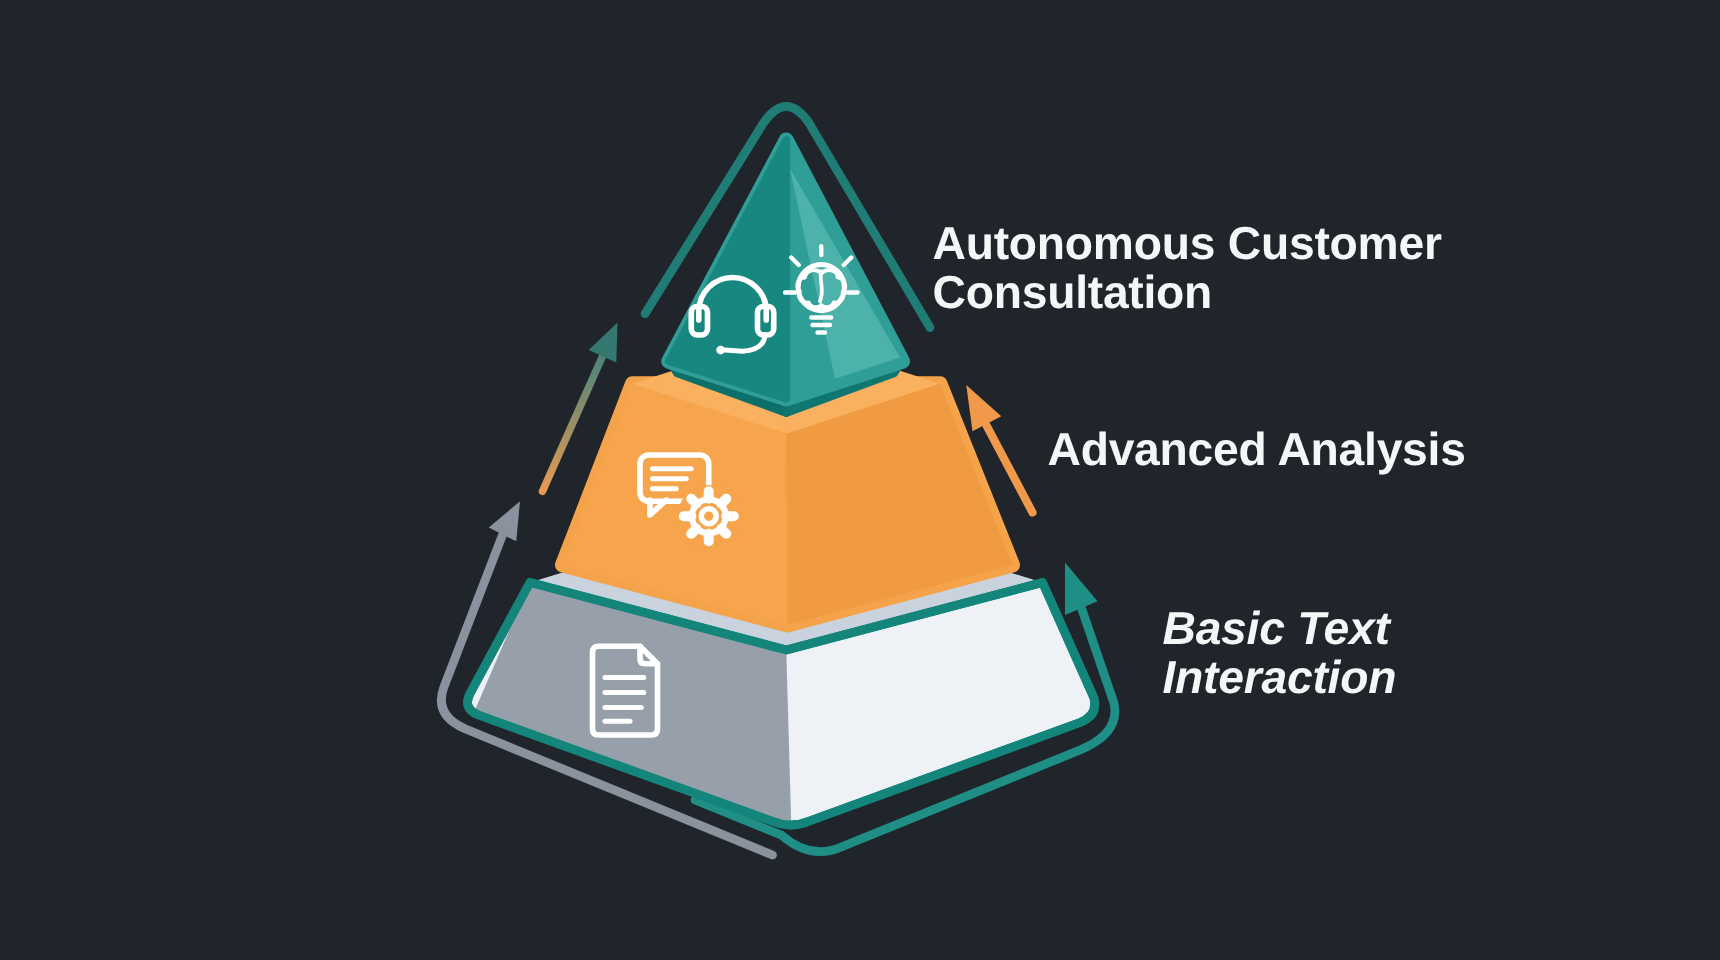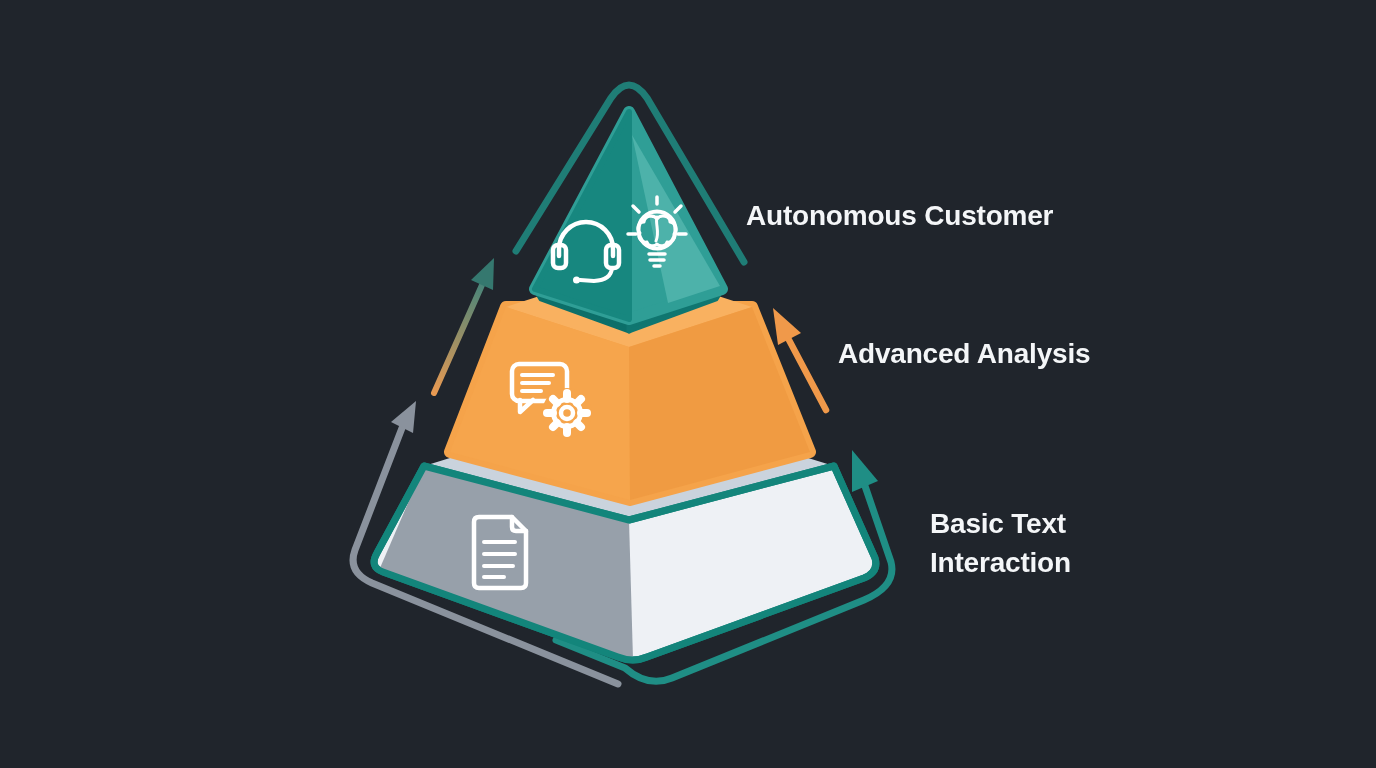--- a/index.html
+++ b/index.html
@@ -1,24 +1,24 @@
 <!DOCTYPE html>
 <html><head>
 <meta charset="utf-8">
 <style>
   html,body{margin:0;padding:0;background:#14181e;}
   .stage{position:relative;width:1376px;height:768px;background:#20252c;overflow:hidden;
          font-family:"Liberation Sans", sans-serif;}
   .stage svg{position:absolute;left:0;top:0;}
-  .tier-label{position:absolute;color:#f4f6f8;font-size:28px;line-height:39px;
-              font-weight:600;letter-spacing:-0.2px;white-space:nowrap;margin-top:21px;}
+  .tier-label{position:absolute;color:#f4f6f8;font-size:37px;line-height:39px;
+              font-weight:600;letter-spacing:-0.2px;white-space:nowrap;}
   .tier-label span{display:block;}
   #label-tier1{left:746px;top:175px;}
-  #label-tier2{left:838px;top:313px;}
-  #label-tier3{left:930px;top:483px;}
+  #label-tier2{left:838px;top:340px;}
+  #label-tier3{left:930px;top:483px;font-style:italic;}
 </style>
 </head>
 <body>
 
 <div class="stage">
 
 <svg width="1376" height="768" viewBox="0 0 1376 768">
   <defs>
     <linearGradient id="gradArrow" gradientUnits="userSpaceOnUse" x1="434" y1="393" x2="482" y2="278">
       <stop offset="0" stop-color="#e89a52"></stop>
@@ -112,20 +112,21 @@
   </g>
 
   <g>
     <path d="M 826,410 L 789,340" fill="none" stroke="#f0994a" stroke-width="6.5" stroke-linecap="round"></path>
     <polygon points="773,308 801,333 778,345" fill="#f0994a"></polygon>
   </g>
 </svg>
 
 <div class="tier-label" id="label-tier1">
   <span>Autonomous Customer</span>
+  <span>Consultation</span>
 </div>
 <div class="tier-label" id="label-tier2">
   <span>Advanced Analysis</span>
 </div>
 <div class="tier-label" id="label-tier3">
   <span>Basic Text</span>
   <span>Interaction</span>
 </div>
 
 </div>

